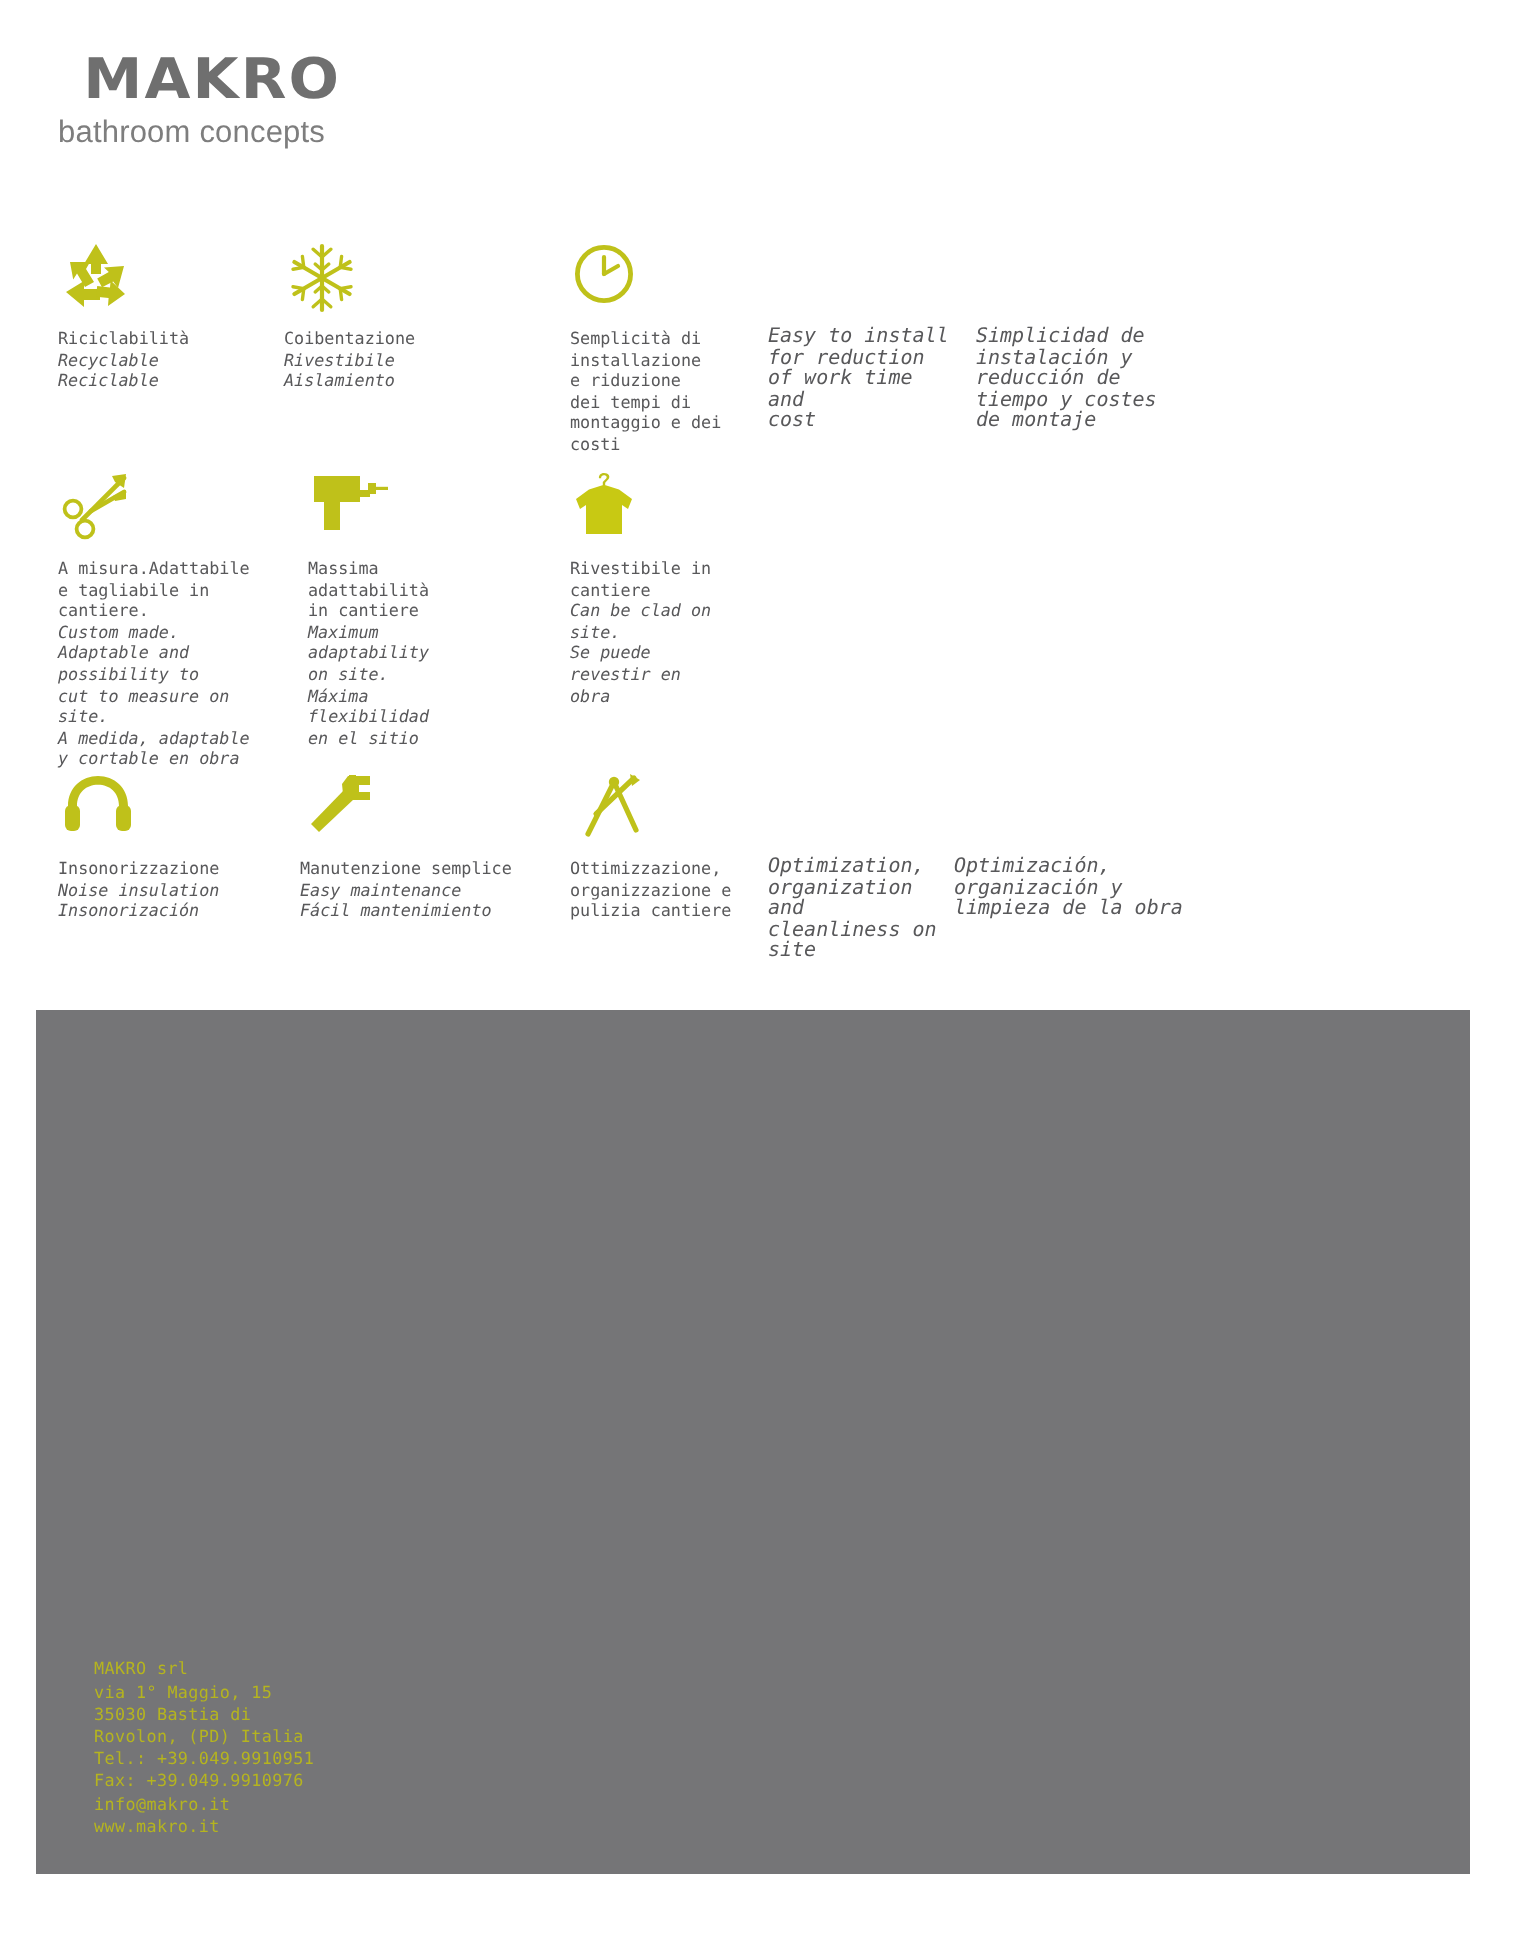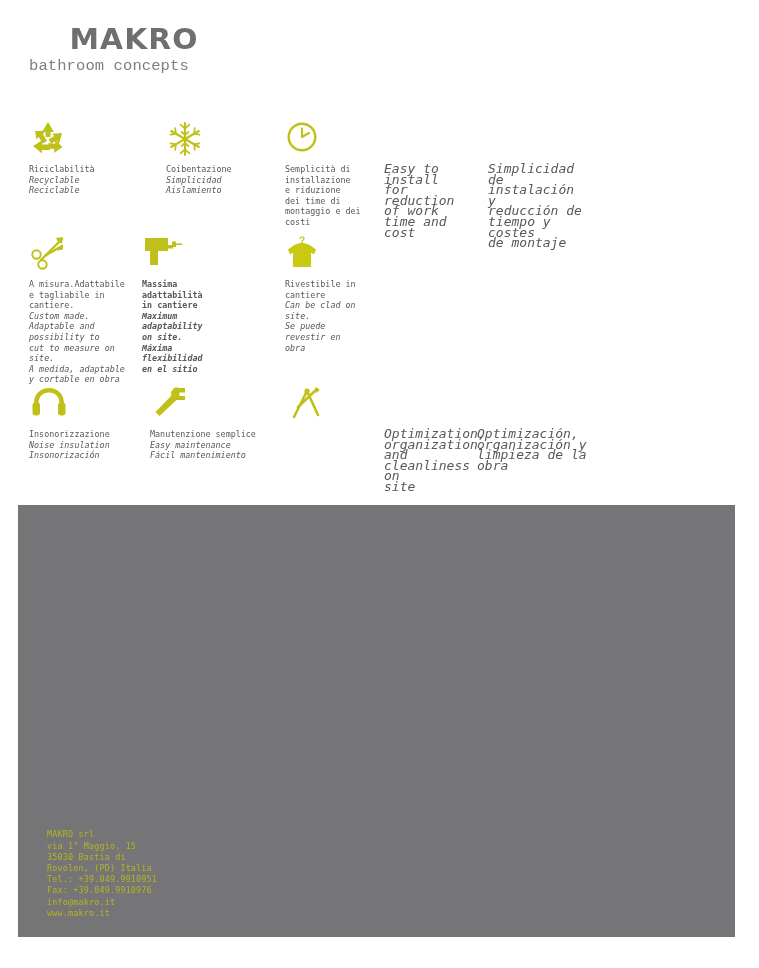--- a/index.html
+++ b/index.html
@@ -27,21 +27,21 @@
     font-family: "DejaVu Sans", "Liberation Sans", sans-serif;
     font-weight: bold;
     font-size: 28px;
     letter-spacing: 1.0px;
     color: #6f6f6f;
     line-height: 1.0;
     transform: scaleX(1.06);
     transform-origin: left center;
   }
   .logo-sub {
-    font-family: Liberation Mono, monospace;
+    font-family: Liberation Sans, sans-serif;
     font-size: 15.5px;
     color: #7e7e7e;
     letter-spacing: 0.1px;
     margin-top: 5px;
     line-height: 1.0;
   }
 
   
   .features {
     position: absolute;
@@ -73,21 +73,21 @@
     white-space: pre-line;
   }
   .feat-text.it { font-style: normal; }
   .feat-text.en, .feat-text.es { font-style: italic; }
 
   
   .lang-col {
     position: absolute;
     top: 44px;
     font-family: "DejaVu Sans Mono", "Liberation Mono", monospace;
-    font-size: 13px;
+    font-size: 10px;
     line-height: 10.6px;
     color: #58585a;
     font-style: italic;
     white-space: pre-line;
   }
 
   
   .gray-panel {
     position: absolute;
     left: 18px;
@@ -130,21 +130,21 @@
             <path d="M4 26 L13 20.5 L13 24.5 L21 24.5 L21 30 L13 30 L13 33.5 Z"></path>
             <path d="M33.5 27 L25 33 L25.3 29 L19 28.4 L19.6 23 L26 23.8 L26.3 20.2 Z"></path>
           </g>
         </svg>
       </span>
       <div class="feat-text it">Riciclabilità</div>
       <div class="feat-text en">Recyclable</div>
       <div class="feat-text es">Reciclable</div>
     </div>
 
-    <div class="feat-cell" style="left:166px;width:115px;">
+    <div class="feat-cell" style="left:142px;width:115px;">
       <span class="icon-wrap">
         <svg width="38" height="38" viewBox="0 0 38 38">
           <g stroke="#bfc11a" stroke-width="2.1" stroke-linecap="round" fill="none">
             <line x1="19" y1="3" x2="19" y2="35"></line>
             <line x1="5.2" y1="11" x2="32.8" y2="27"></line>
             <line x1="32.8" y1="11" x2="5.2" y2="27"></line>
             <g stroke-width="1.7">
               <line x1="19" y1="8.5" x2="14.6" y2="4.6"></line>
                 <line x1="19" y1="8.5" x2="23.4" y2="4.6"></line>
               <line x1="19" y1="29.5" x2="14.6" y2="33.4"></line>
@@ -159,36 +159,36 @@
                 <line x1="9.9" y1="24.3" x2="4.5" y2="23.4"></line>
               <line x1="19" y1="15" x2="15.6" y2="12"></line>
                 <line x1="19" y1="15" x2="22.4" y2="12"></line>
               <line x1="19" y1="23" x2="15.6" y2="26"></line>
                 <line x1="19" y1="23" x2="22.4" y2="26"></line>
             </g>
           </g>
         </svg>
       </span>
       <div class="feat-text it">Coibentazione</div>
-      <div class="feat-text en">Simplicidad</div>
+      <div class="feat-text en">Rivestibile</div>
       <div class="feat-text es">Aislamiento</div>
     </div>
 
     <div class="feat-cell" style="left:285px;width:95px;">
       <span class="icon-wrap">
         <svg width="34" height="34" viewBox="0 0 34 34">
           <circle cx="17" cy="17" r="13.3" fill="none" stroke="#bfc11a" stroke-width="2.4"></circle>
           <line x1="17" y1="17" x2="17" y2="8.5" stroke="#bfc11a" stroke-width="2.1" stroke-linecap="round"></line>
           <line x1="17" y1="17" x2="24" y2="13" stroke="#bfc11a" stroke-width="2.1" stroke-linecap="round"></line>
         </svg>
       </span>
       <div class="feat-text it">Semplicità di
 installazione
 e riduzione
-dei time di
+dei tempi di
 montaggio e dei
 costi</div>
     </div>
     <div class="lang-col" style="left:384px;width:92px;">Easy to install
 for reduction
 of work time and
 cost</div>
     <div class="lang-col" style="left:488px;width:95px;">Simplicidad de
 instalación y
 reducción de
@@ -216,21 +216,21 @@
 cantiere.</div>
       <div class="feat-text en">Custom made.
 Adaptable and
 possibility to
 cut to measure on
 site.</div>
       <div class="feat-text es">A medida, adaptable
 y cortable en obra</div>
     </div>
 
-    <div class="feat-cell" style="left:142px;width:112px;font-weight:bold;">
+    <div class="feat-cell" style="left:154px;width:112px;">
       <span class="icon-wrap">
         <svg width="42" height="34" viewBox="0 0 42 34">
           <g fill="#bfc11a">
             <path d="M3 3 L26 3 L26 10 L30 10 L30 6.5 L34 6.5 L34 12 L31 12 L31 13.5 L26 13.5 L26 16 L16 16 L16 30 L8 30 L8 16 L3 16 Z"></path>
             <rect x="33" y="8.4" width="7" height="1.6"></rect>
           </g>
         </svg>
       </span>
       <div class="feat-text it">Massima
 adattabilità
@@ -295,20 +295,23 @@
         <svg width="40" height="38" viewBox="0 0 40 38">
           <g stroke="#bfc11a" stroke-width="2.6" fill="none" stroke-linecap="round">
             <line x1="22" y1="6" x2="9" y2="32"></line>
             <line x1="22" y1="6" x2="33" y2="30"></line>
             <line x1="13" y1="22" x2="32" y2="4"></line>
           </g>
           <circle cx="22" cy="6" r="2.6" fill="#bfc11a"></circle>
           <path d="M30 2 L35 5 L31 8 Z" fill="#bfc11a"></path>
         </svg>
       </span>
+      <div class="feat-text it">Ottimizzazione,
+organizzazione e
+pulizia cantiere</div>
     </div>
     <div class="lang-col" style="left:384px;width:92px;">Optimization,
 organization and
 cleanliness on
 site</div>
     <div class="lang-col" style="left:477px;width:115px;">Optimización,
 organización y
 limpieza de la obra</div>
   </div>
 

